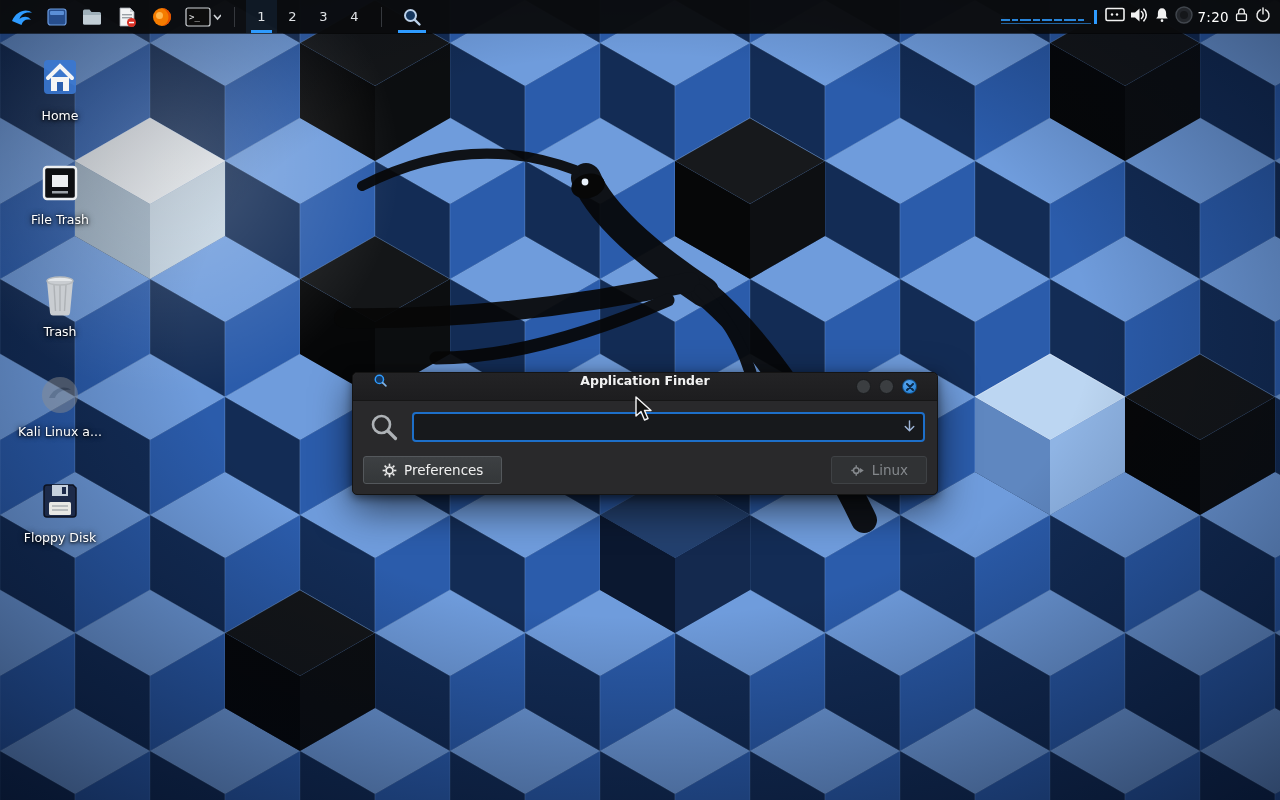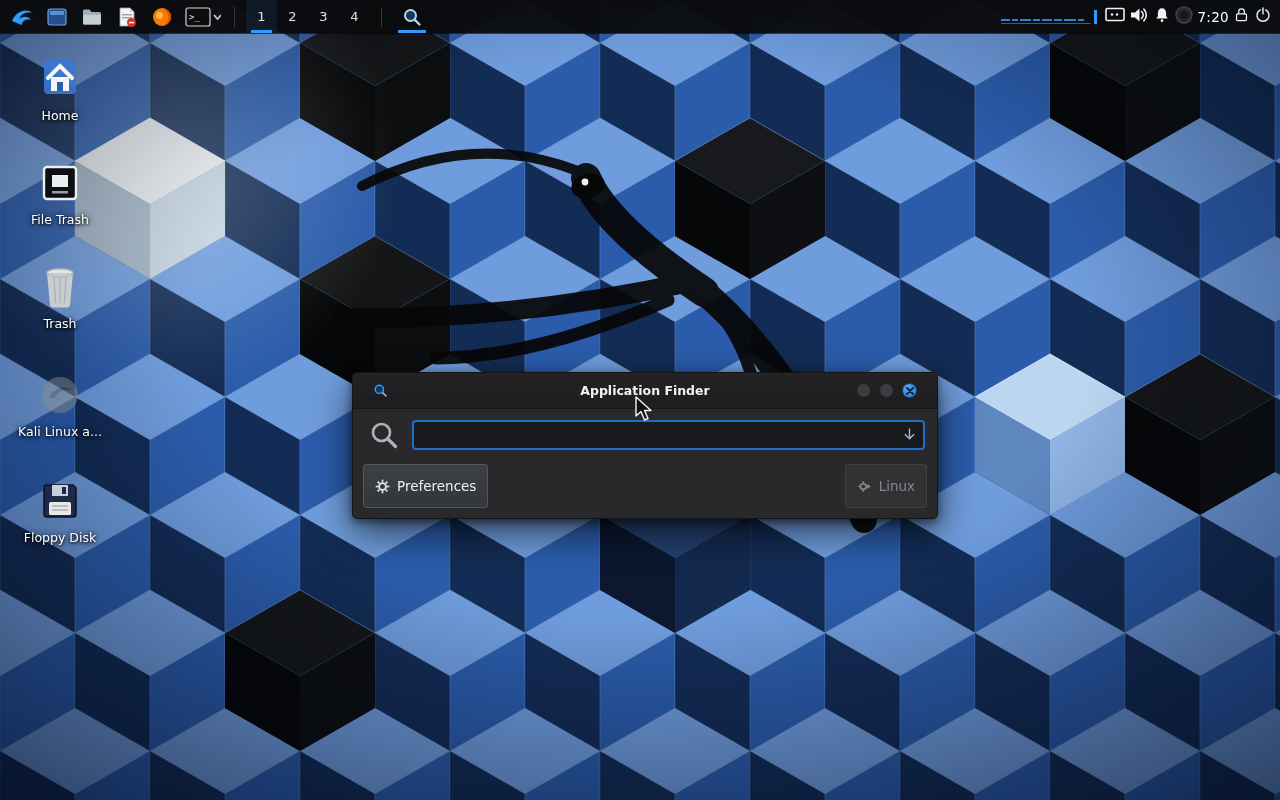--- a/index.html
+++ b/index.html
@@ -31,34 +31,34 @@
 
   
   .dicon{position:absolute;left:10px;width:100px;text-align:center;z-index:2}
   .dicon .ic{height:46px;display:grid;place-items:center}
   .dicon .lbl{margin-top:6px;color:#fff;font-size:12.5px;text-shadow:0 1px 3px #000,0 0 6px rgba(0,0,0,.9);white-space:nowrap}
   .faded{opacity:.45;filter:grayscale(1)}
 
   
   .dialog{position:absolute;left:352px;top:372px;width:586px;z-index:5;background:#29292b;border:1px solid #141414;
           border-radius:5px;box-shadow:0 14px 38px rgba(0,0,0,.6),0 3px 10px rgba(0,0,0,.5)}
-  .titlebar{position:relative;height:36px;display:flex;align-items:center;padding:0 20px;
+  .titlebar{position:relative;height:28px;display:flex;padding:0 20px;
             background:linear-gradient(#232325,#1d1d1f);border-radius:5px 5px 0 0;border-bottom:1px solid #161616}
   .title-text{position:absolute;left:0;right:0;text-align:center;color:#f2f2f2;font-size:12.5px;font-weight:bold;pointer-events:none}
   .win-btns{margin-left:auto;display:flex;gap:8px;align-items:center;z-index:1}
   .wb{width:15px;height:15px;border-radius:50%;display:grid;place-items:center}
   .wb.plain{background:#3b3e41;border:1px solid #1a1c1e}
   .wb.close{background:radial-gradient(circle at 35% 30%,#5aa6ef,#1f7fd4);border:1px solid #0d4d8a}
   .dbody{display:flex;align-items:center;gap:13px;padding:11px 12px 6px 16px}
   .entry-wrap{position:relative;flex:1}
   .entry{width:100%;height:30px;background:#17191c;border:2px solid #1d6fc9;border-radius:4px;color:#e8e8e8;
          font-size:14px;padding:0 28px 0 8px;outline:none;caret-color:#e8e8e8}
   .entry-arrow{position:absolute;right:7px;top:6px;pointer-events:none}
   .dfooter{display:flex;justify-content:space-between;align-items:center;padding:8px 10px 10px}
-  .btn{display:inline-flex;align-items:center;gap:7px;height:44px;padding:0 11px;border-radius:3px;font-size:13.5px}
+  .btn{display:inline-flex;align-items:center;gap:7px;height:28px;padding:0 18px;border-radius:3px;font-size:13.5px}
   .btn-prefs{background:linear-gradient(#3d4043,#343739);border:1px solid #54585c;color:#f0f0f0}
   .btn-launch{background:#303234;border:1px solid #3f4245;color:#84888c}
 
   
   .cursor{position:absolute;left:634px;top:396px;z-index:30;pointer-events:none}
 </style>
 </head>
 <body>
 
 <svg id="wallpaper" width="1280" height="800" viewBox="0 0 1280 800">
@@ -301,21 +301,21 @@
   <div class="ic">
     <svg width="42" height="42" viewBox="0 0 42 42">
       <rect x="5" y="5" width="32" height="32" rx="3" fill="#0d0f12" stroke="#eceff1" stroke-width="2.4"></rect>
       <rect x="13" y="13" width="16" height="12" fill="#eceff1"></rect>
       <rect x="13" y="29" width="16" height="2.5" fill="#9aa0a6"></rect>
     </svg>
   </div>
   <div class="lbl">File Trash</div>
 </div>
 
-<div class="dicon" style="top:264px">
+<div class="dicon" style="top:272px">
   <div class="ic">
     <svg width="40" height="44" viewBox="0 0 40 44">
       <ellipse cx="20" cy="8" rx="13" ry="4" fill="#e4e7e9"></ellipse>
       <path d="M7 8 L10 40 a3 3 0 0 0 3 2.5 h14 a3 3 0 0 0 3 -2.5 L33 8" fill="#c9cdd1"></path>
       <line x1="14" y1="12" x2="15.5" y2="38" stroke="#aeb2b6" stroke-width="1.4"></line>
       <line x1="20" y1="12" x2="20" y2="38" stroke="#aeb2b6" stroke-width="1.4"></line>
       <line x1="26" y1="12" x2="24.5" y2="38" stroke="#aeb2b6" stroke-width="1.4"></line>
       <ellipse cx="20" cy="8" rx="13" ry="4" fill="none" stroke="#b6babd" stroke-width="1.4"></ellipse>
     </svg>
   </div>

